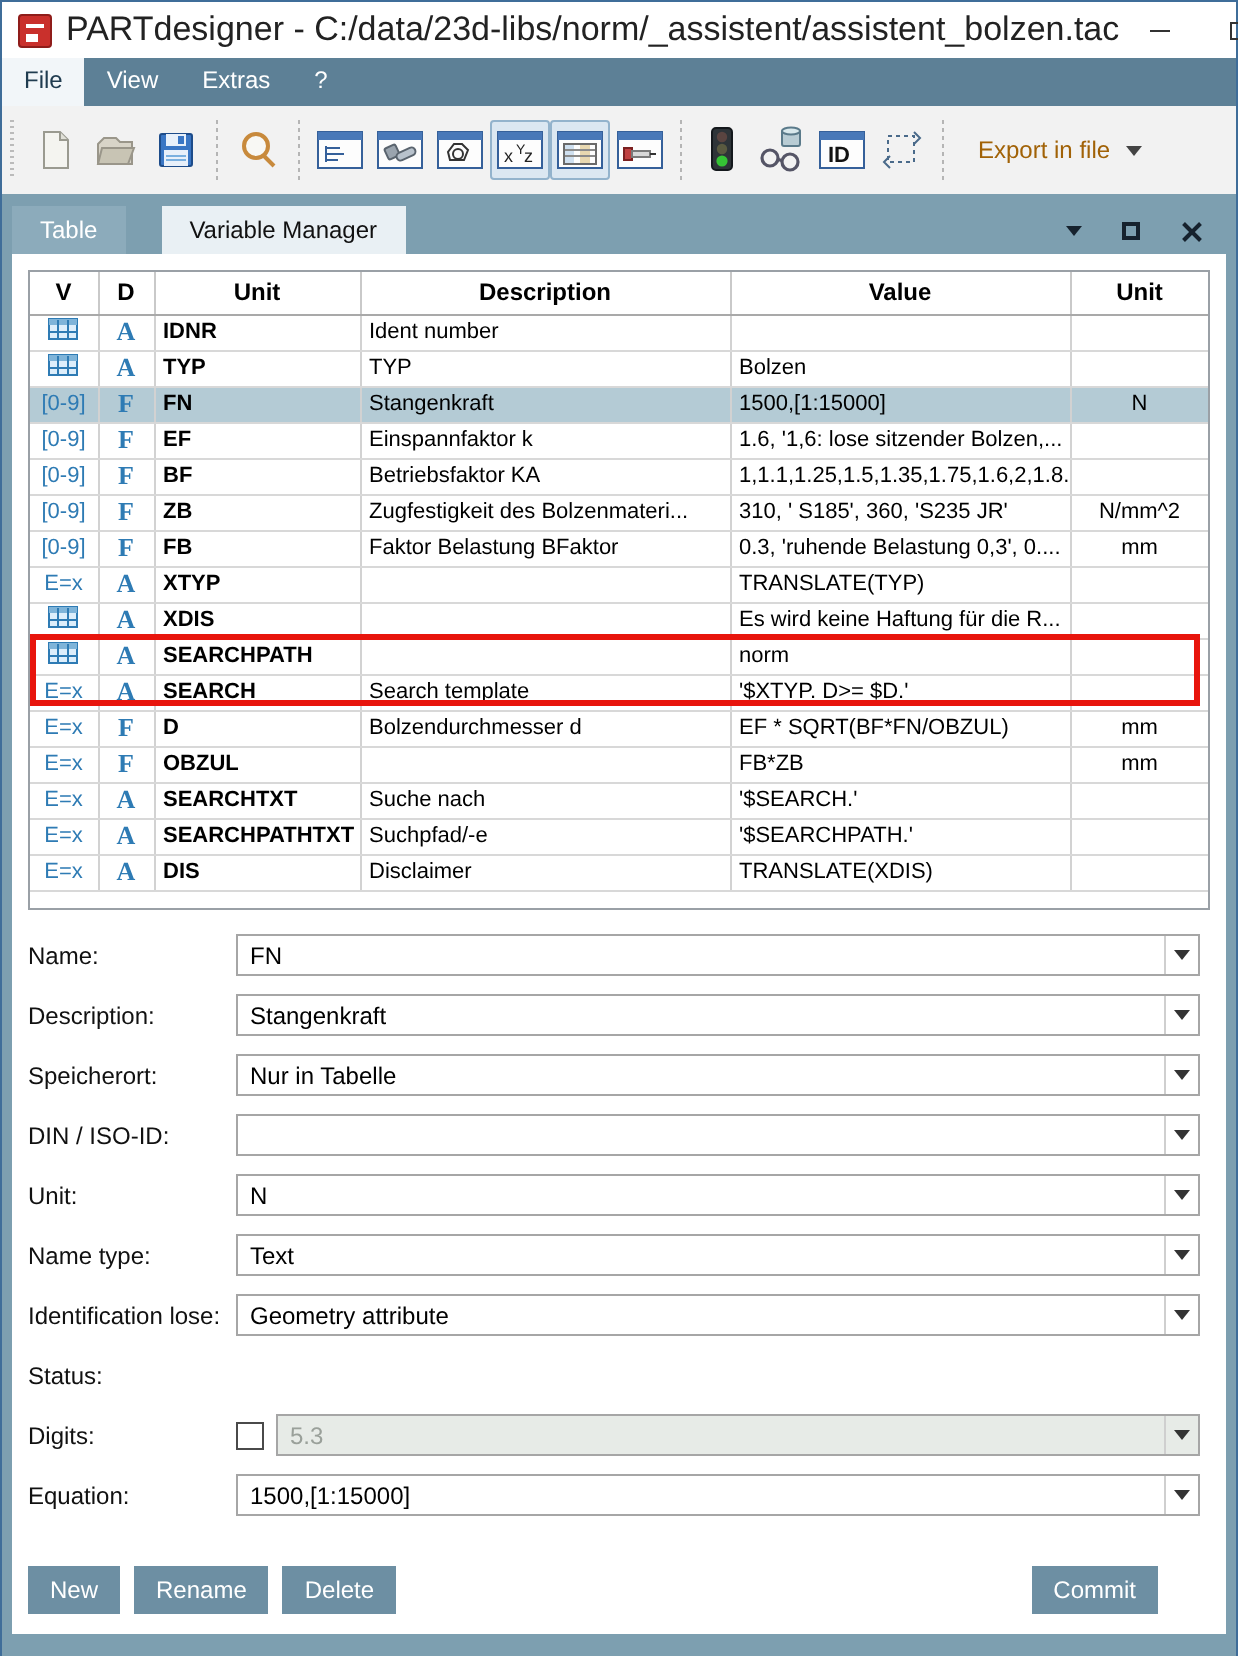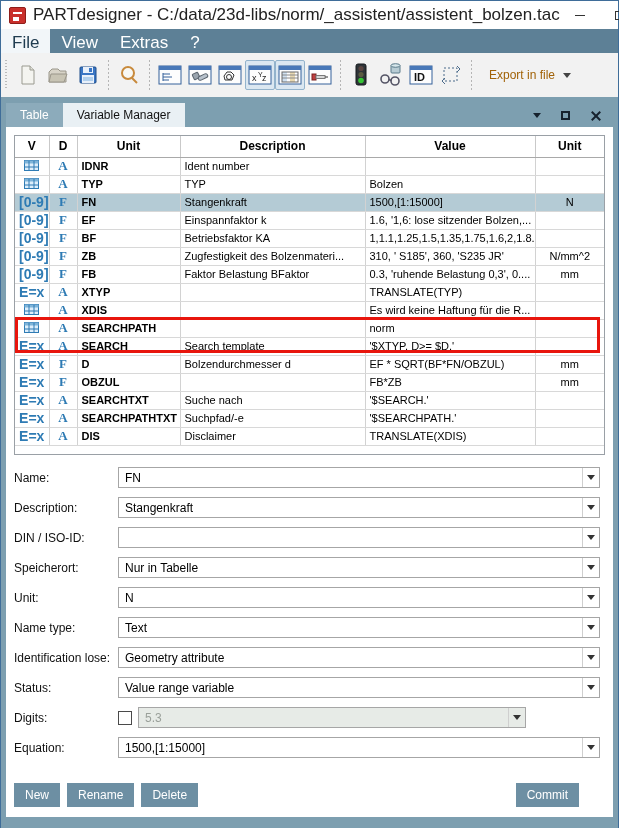--- a/index.html
+++ b/index.html
@@ -17,38 +17,38 @@
   .win-controls { margin-left:auto; display:flex; height:100%; }
   .win-btn { width:40px; height:100%; display:flex; align-items:center; justify-content:center; }
   .glyph-min { width:10px; height:1px; background:#333; }
   .glyph-max { width:9px; height:9px; border:1px solid #333; }
   .glyph-close { position:relative; width:11px; height:11px; }
   .glyph-close:before,.glyph-close:after { content:""; position:absolute; left:5px; top:0; width:1px; height:12px; background:#333; }
   .glyph-close:before { transform:rotate(45deg); } .glyph-close:after { transform:rotate(-45deg); }
 
   
   .menubar { height:24px; background:#5d8096; display:flex; align-items:stretch; flex:0 0 auto; }
-  .menu-item { padding:4px 11px; color:#fff; font-size:17px; }
+  .menu-item { padding:4px 11px; color:#fff; font-size:12px; }
   .menu-item.active { background:#f2f6f9; color:#203c50; }
 
   
   .toolbar { height:44px; background:#f2f2f2; display:flex; align-items:center; flex:0 0 auto; }
   .grip { width:5px; height:30px; margin:0 4px 0 3px;
     background-image:repeating-linear-gradient(#bbb 0 1px, transparent 1px 3px); background-size:2px 100%; background-repeat:no-repeat; background-position:1px 0; }
   .tsep { width:1px; height:30px; margin:0 5px; background-image:repeating-linear-gradient(#b5b5b5 0 2px, transparent 2px 4px); }
   .tbtn { width:30px; height:30px; display:flex; align-items:center; justify-content:center; border:1px solid transparent; border-radius:2px; }
   .tbtn.pressed { background:#dbe7f1; border-color:#93b3cc; }
   .tbtn svg { display:block; }
   .export-btn { display:flex; align-items:center; gap:8px; padding:6px 12px; color:#a16207; }
   .arrow-down { width:0; height:0; border-left:4px solid transparent; border-right:4px solid transparent; border-top:5px solid #444; }
 
   
   .mdi { flex:1; background:#7d9fb0; padding:4px 5px 0 5px; display:flex; flex-direction:column; }
   .tabbar { height:26px; display:flex; align-items:flex-end; flex:0 0 auto; }
-  .tab { padding:5px 14px 5px; font-size:12px; margin-right:0; }
+  .tab { padding:5px 14px 5px; font-size:12px; margin-right:18px; }
   .tab.inactive { background:#8cabbb; color:#fff; }
   .tab.active { background:#e9f0f4; color:#111; }
   .child-controls { margin-left:auto; display:flex; align-items:center; gap:20px; padding:0 12px 6px 0; }
   .cc-arrow { width:0; height:0; border-left:4px solid transparent; border-right:4px solid transparent; border-top:5px solid #16222e; }
   .cc-max { width:9px; height:9px; border:2px solid #16222e; }
   .cc-close { position:relative; width:11px; height:11px; }
   .cc-close:before,.cc-close:after { content:""; position:absolute; left:5px; top:0; width:2px; height:12px; background:#16222e; }
   .cc-close:before { transform:rotate(45deg); } .cc-close:after { transform:rotate(-45deg); }
 
   .content { background:#fff; flex:1; padding:8px 8px 0 8px; display:flex; flex-direction:column; position:relative; margin-bottom:14px; }
@@ -56,34 +56,34 @@
   
   .table-wrap { position:relative; border:1px solid #9aa0a6; height:320px; overflow:hidden; }
   table.vars { border-collapse:collapse; width:100%; table-layout:fixed; font-size:11px; }
   table.vars th { font-size:12px; font-weight:bold; height:21px; border-right:1px solid #c9c9c9; border-bottom:1px solid #a9a9a9; background:#fff; }
   table.vars td { height:18px; border-right:1px solid #d2d2d2; border-bottom:1px solid #d8d8d8; padding:0 4px; white-space:nowrap; overflow:hidden; }
   table.vars th:last-child, table.vars td:last-child { border-right:none; }
   .c-v,.c-d { text-align:center; }
   .c-name { font-weight:bold; }
   .c-unit { text-align:center; }
   tr.selected td { background:#b4cbd5; }
-  .vicon-txt { color:#2e7bb4; font-size:14px; font-weight:bold; letter-spacing:0; }
+  .vicon-txt { color:#2e7bb4; font-size:11px; font-weight:normal; letter-spacing:0; }
   .dletter { color:#2e7bb4; font-family:"Liberation Serif", serif; font-size:13px; font-weight:bold; }
   .red-box { position:absolute; border:3px solid #e8150d; pointer-events:none; }
 
   
   .form { margin-top:12px; }
   .frow { display:flex; align-items:center; height:21px; margin-bottom:9px; position:relative; }
   .flabel { width:104px; flex:0 0 auto; font-size:12px; color:#111; }
   .fctrl { flex:0 0 auto; width:482px; height:21px; border:1px solid #a6a6a6; background:#fff; display:flex; align-items:center; }
   .fval { padding:0 6px; font-size:12px; white-space:nowrap; overflow:hidden; }
   .farrow { margin-left:auto; width:17px; height:100%; display:flex; align-items:center; justify-content:center; border-left:1px solid #cfcfcf; }
   .farrow i { width:0; height:0; border-left:4px solid transparent; border-right:4px solid transparent; border-top:5px solid #333; }
   .fcheck { width:14px; height:14px; border:1px solid #4a4a4a; background:#fff; margin-right:6px; flex:0 0 auto; }
-  .frow.has-check .fctrl { width:388px; }
+  .frow.has-check .fctrl { width:462px; }
   .fctrl.disabled { background:#e7ebe7; }
   .fctrl.disabled .fval { color:#9aa09a; }
 
   
   .footer { margin-top:16px; display:flex; gap:7px; padding-bottom:10px; }
   .btn { background:#6d8fa3; color:#fff; border:none; font-size:12px; padding:5px 11px; font-family:"Liberation Sans", sans-serif; }
   .btn-commit { margin-left:auto; margin-right:26px; }
 </style>
 </head>
 <body>
@@ -509,40 +509,40 @@
     <label class="flabel">Description:</label>
 
     <div class="fctrl">
       <span class="fval">Stangenkraft</span>
       <span class="farrow" hidden="">
                 <i></i>
               </span>
     </div>
   </div>
           <div class="frow">
+    <label class="flabel">Speicherort:</label>
+
+    <div class="fctrl">
+      <span class="fval">Nur in Tabelle</span>
+      <span class="farrow">
+                <i></i>
+              </span>
+    </div>
+  </div>
+          <div class="frow">
     <label class="flabel">DIN / ISO-ID:</label>
 
     <div class="fctrl">
       <span class="fval"></span>
       <span class="farrow" hidden="">
                 <i></i>
               </span>
     </div>
   </div>
           <div class="frow">
-    <label class="flabel">Speicherort:</label>
-
-    <div class="fctrl">
-      <span class="fval">Nur in Tabelle</span>
-      <span class="farrow">
-                <i></i>
-              </span>
-    </div>
-  </div>
-          <div class="frow">
     <label class="flabel">Unit:</label>
 
     <div class="fctrl">
       <span class="fval">N</span>
       <span class="farrow">
                 <i></i>
               </span>
     </div>
   </div>
           <div class="frow">
@@ -561,26 +561,20 @@
     <div class="fctrl">
       <span class="fval">Geometry attribute</span>
       <span class="farrow">
                 <i></i>
               </span>
     </div>
   </div>
           <div class="frow">
     <label class="flabel">Status:</label>
 
-    <div class="fctrl">
-      <span class="fval">Value range variable</span>
-      <span class="farrow">
-                <i></i>
-              </span>
-    </div>
   </div>
           <div class="frow has-check">
     <label class="flabel">Digits:</label>
     <span class="fcheck"></span>
     <div class="fctrl disabled">
       <span class="fval">5.3</span>
       <span class="farrow">
                 <i></i>
               </span>
     </div>

